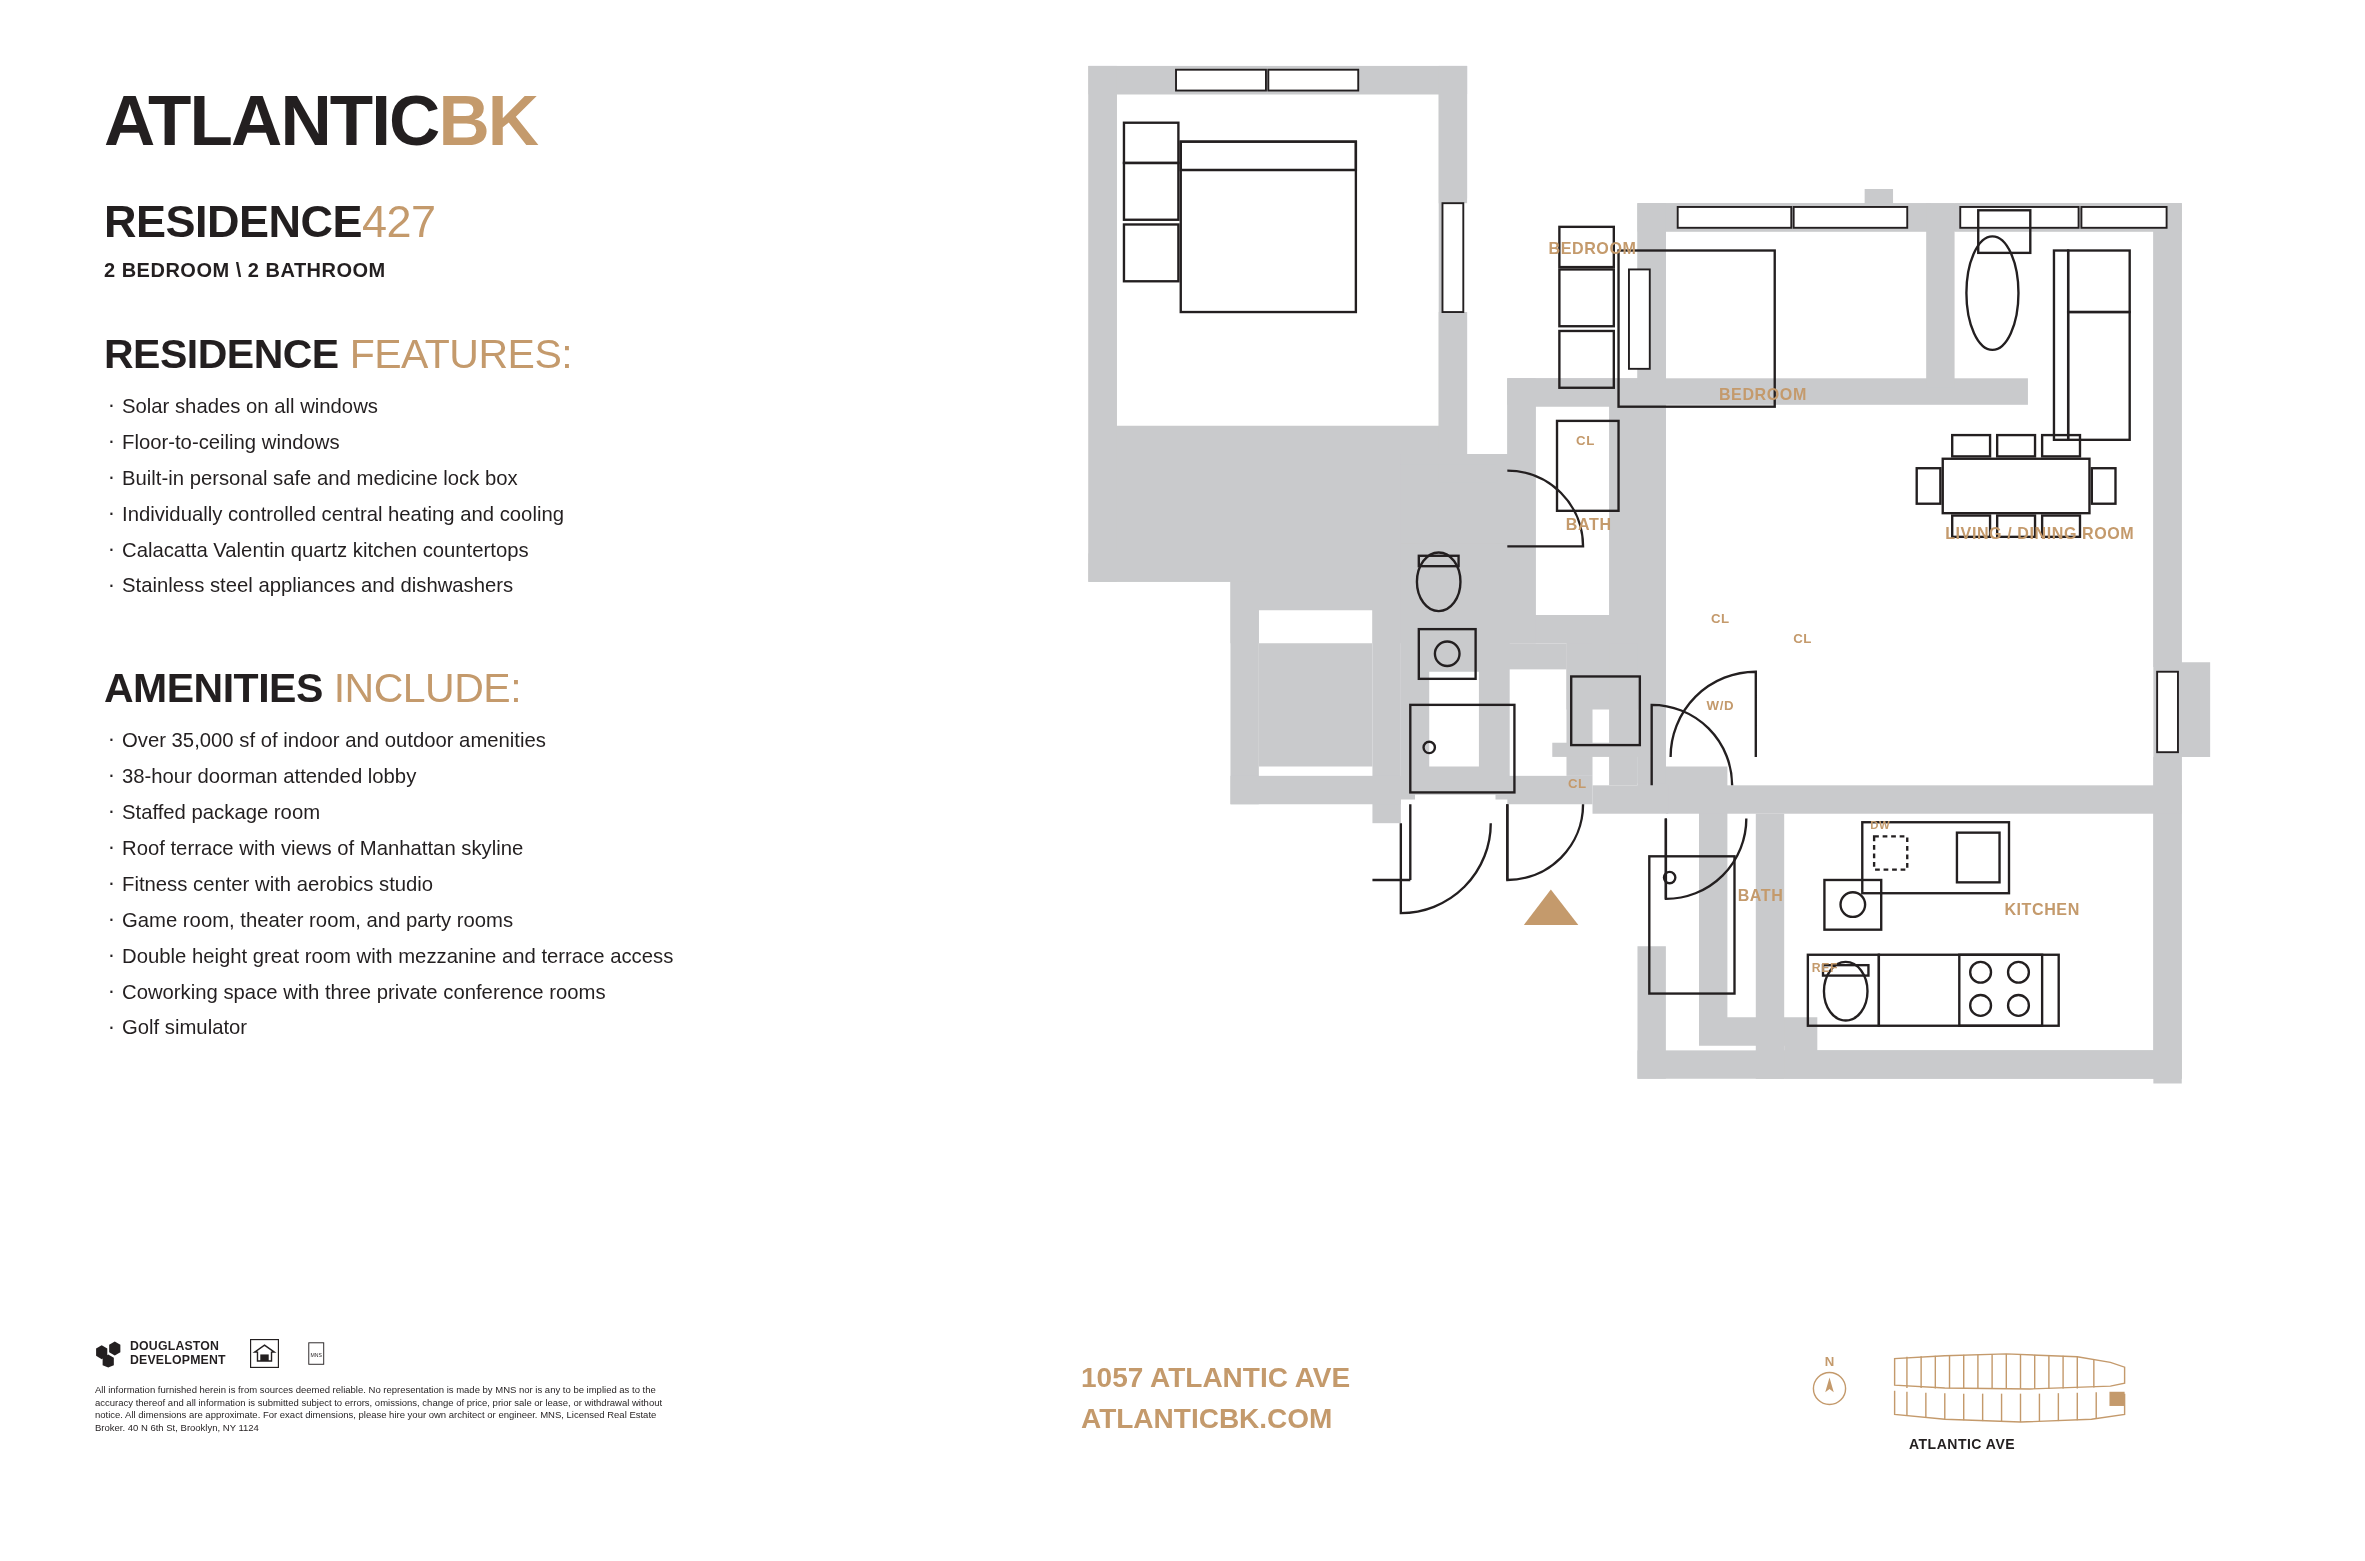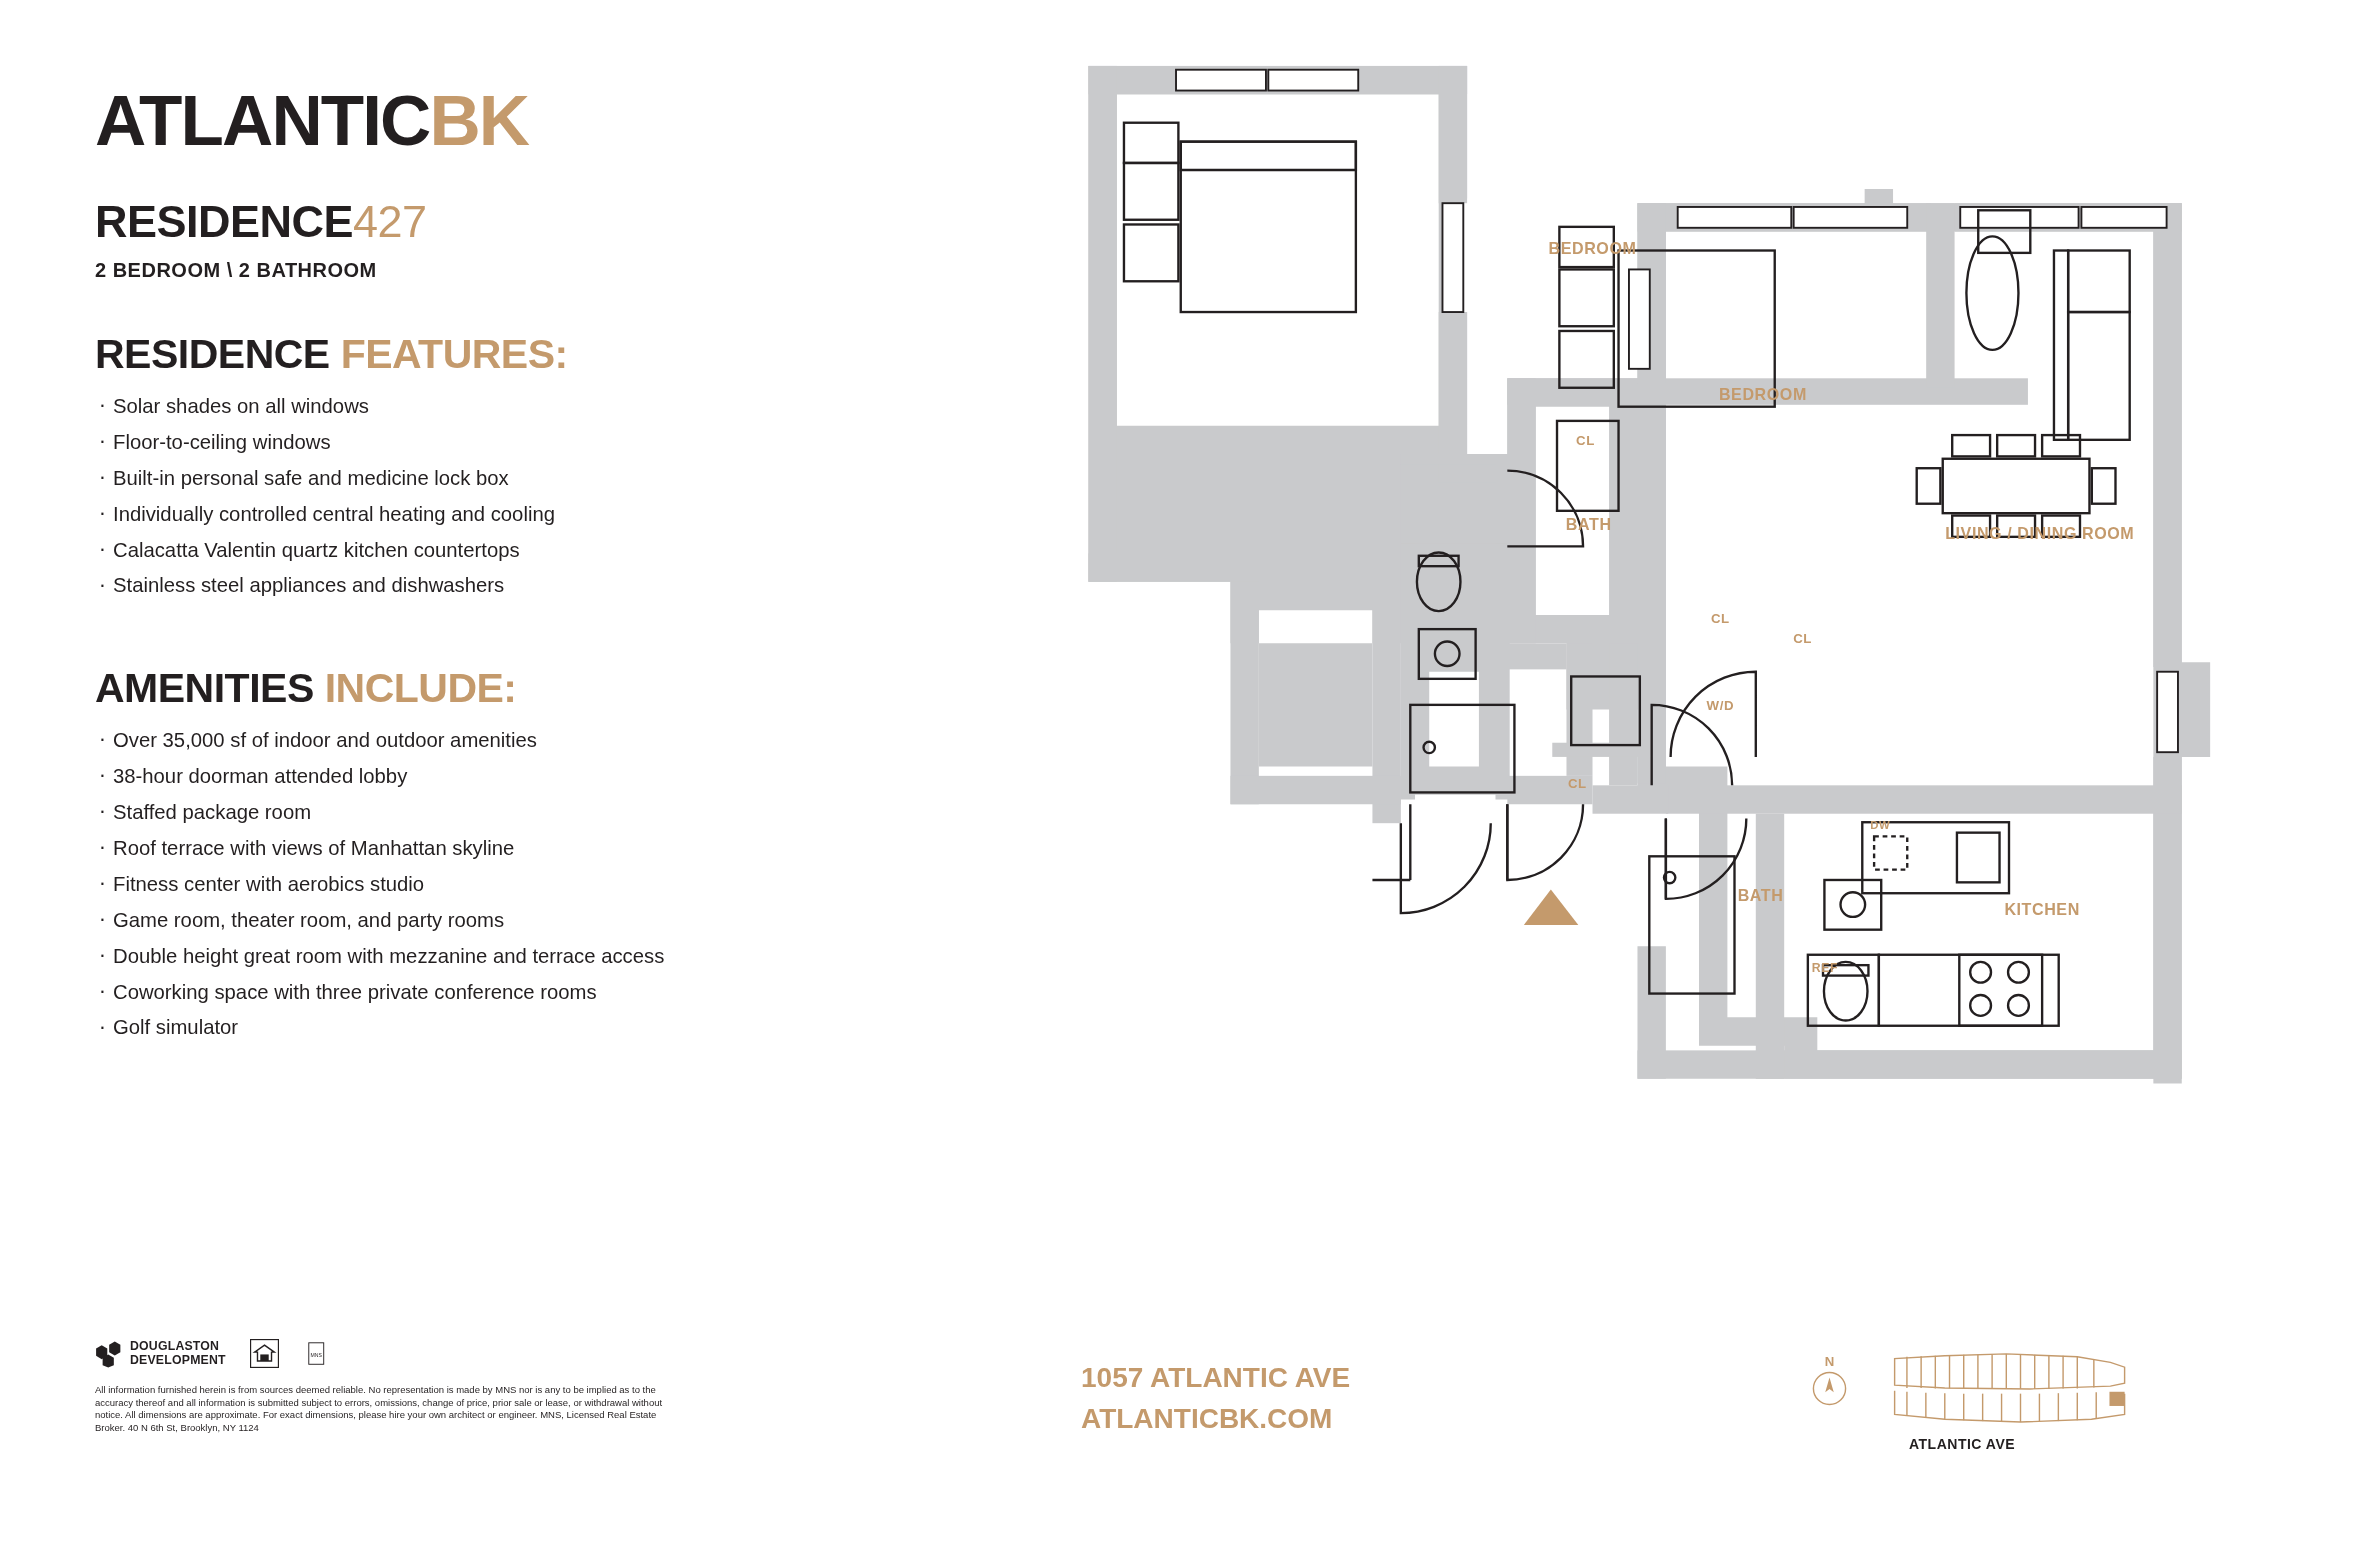--- a/index.html
+++ b/index.html
@@ -12,21 +12,21 @@
     height: 1561px;
     position: relative;
     font-family: "Liberation Sans", sans-serif;
     color: #231f20;
     overflow: hidden;
   }
 
   
   .left-panel {
     position: absolute;
-    left: 95px;
+    left: 104px;
     top: 85px;
     width: 738px;
   }
 
   .logo {
     font-family: "Liberation Sans", sans-serif;
     font-weight: bold;
     font-size: 71px;
     letter-spacing: -1.9px;
     line-height: 1;
@@ -57,21 +57,21 @@
 
   .section-head {
     font-weight: bold;
     font-size: 41px;
     letter-spacing: -0.5px;
     line-height: 1;
     margin-bottom: 21px;
     white-space: nowrap;
   }
   .section-head .h-dark { color: #231f20; }
-  .section-head .h-tan  { color: #c49a6c; font-weight: bold; }
+  .section-head .h-tan  { color: #c49a6c; font-weight: normal; }
 
   ul.bullets {
     list-style: none;
     margin: 0 0 57px 0;
     padding: 0;
   }
   ul.bullets li {
     font-size: 20.3px;
     line-height: 1.0;
     padding: 0 0 15.6px 18px;

